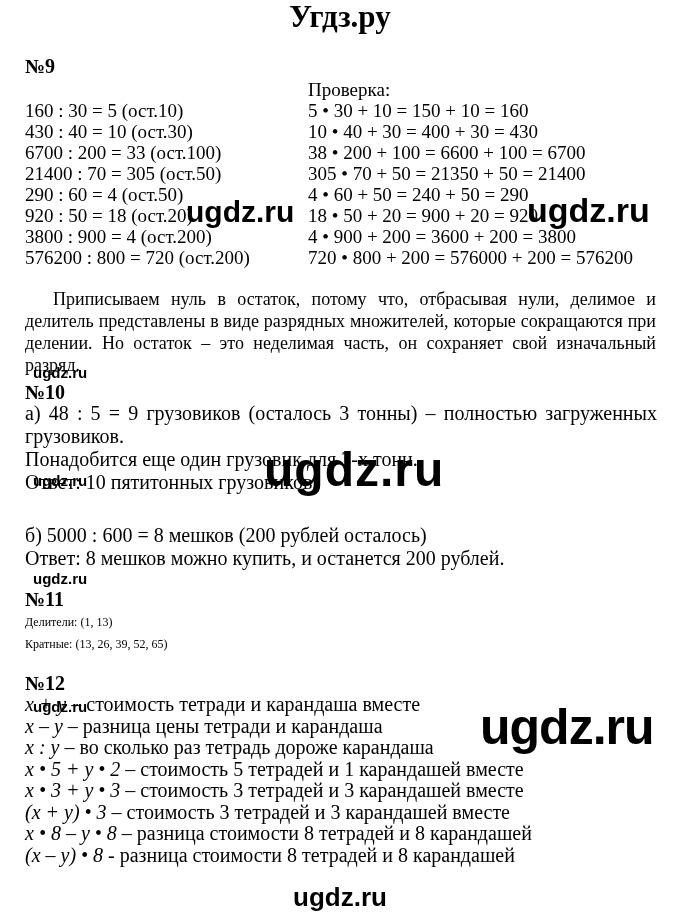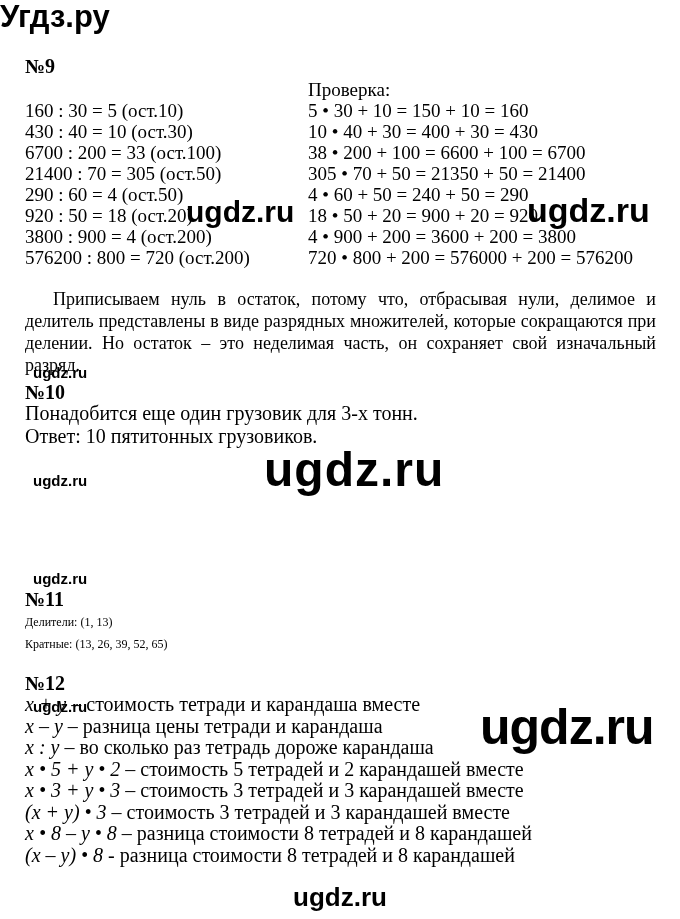--- a/index.html
+++ b/index.html
@@ -1,19 +1,19 @@
 <!DOCTYPE html>
 <html><head>
 <meta charset="utf-8">
 <style>
   html,body{margin:0;padding:0;background:#fff;}
   .page{position:relative;width:680px;height:919px;background:#ffffff;color:#000;
         font-family:"Liberation Serif", serif;overflow:hidden;}
-  .hdr{position:absolute;top:1px;left:0;right:0;text-align:left;
-       font-family:Liberation Sans, sans-serif;font-weight:bold;font-size:31px;line-height:1;}
+  .hdr{position:absolute;top:1px;left:0;right:0;text-align:center;
+       font-family:Liberation Serif, serif;font-weight:bold;font-size:31px;line-height:1;}
   .sec-num{position:absolute;left:25px;font-weight:bold;font-size:20px;line-height:1;}
   #num9{top:56px;} #num10{top:382px;} #num11{top:589px;} #num12{top:673px;}
   .cols{position:absolute;top:79px;left:25px;right:4px;display:flex;font-size:19px;line-height:21px;}
   .col-left{width:283px;padding-top:21px;}
   .col-right{flex:1;}
   .note{position:absolute;top:288px;left:25px;width:631px;text-align:justify;
         text-indent:28px;font-size:18px;line-height:22px;}
   .s10a{position:absolute;top:402px;left:25px;width:632px;font-size:20px;line-height:23px;}
   .s10a .just{text-align:justify;margin:0;}
   .s10b{position:absolute;top:524px;left:25px;width:632px;font-size:20px;line-height:23px;}
@@ -67,43 +67,48 @@
           <div>720 • 800 + 200 = 576000 + 200 = 576200</div>
         </div>
     </div>
   </div>
 
   <div class="note">Приписываем нуль в остаток, потому что, отбрасывая нули, делимое и делитель представлены в виде разрядных множителей, которые сокращаются при делении. Но остаток – это неделимая часть, он сохраняет свой изначальный разряд.</div>
 
   <div class="sec-num" id="num10">№10</div>
 
   <div class="s10a">
+    <p class="just">а) 48 : 5 = 9 грузовиков (осталось 3 тонны) – полностью загруженных грузовиков.</p>
     <div>Понадобится еще один грузовик для 3-х тонн.</div>
     <div>Ответ: 10 пятитонных грузовиков.</div>
   </div>
 
+  <div class="s10b">
+    <div>б) 5000 : 600 = 8 мешков (200 рублей осталось)</div>
+    <div>Ответ: 8 мешков можно купить, и останется 200 рублей.</div>
+  </div>
 
   <div class="sec-num" id="num11">№11</div>
 
   <div class="s11">
     <div>Делители: (1, 13)</div>
     <div>Кратные: (13, 26, 39, 52, 65)</div>
   </div>
 
   <div class="sec-num" id="num12">№12</div>
 
   <div class="s12">
 
       <div><span class="expr">x + y</span> <span>– стоимость тетради и карандаша вместе</span></div>
 
       <div><span class="expr">x – y</span> <span>– разница цены тетради и карандаша</span></div>
 
       <div><span class="expr">x : y</span> <span>– во сколько раз тетрадь дороже карандаша</span></div>
 
-      <div><span class="expr">x • 5 + y • 2</span> <span>– стоимость 5 тетрадей и 2 карандашей вместе</span></div>
+      <div><span class="expr">x • 5 + y • 2</span> <span>– стоимость 5 тетрадей и 1 карандашей вместе</span></div>
 
       <div><span class="expr">x • 3 + y • 3</span> <span>– стоимость 3 тетрадей и 3 карандашей вместе</span></div>
 
       <div><span class="expr">(x + y) • 3</span> <span>– стоимость 3 тетрадей и 3 карандашей вместе</span></div>
 
       <div><span class="expr">x • 8 – y • 8</span> <span>– разница стоимости 8 тетрадей и 8 карандашей</span></div>
 
       <div><span class="expr">(x – y) • 8</span> <span>- разница стоимости 8 тетрадей и 8 карандашей</span></div>
     </div>
 

